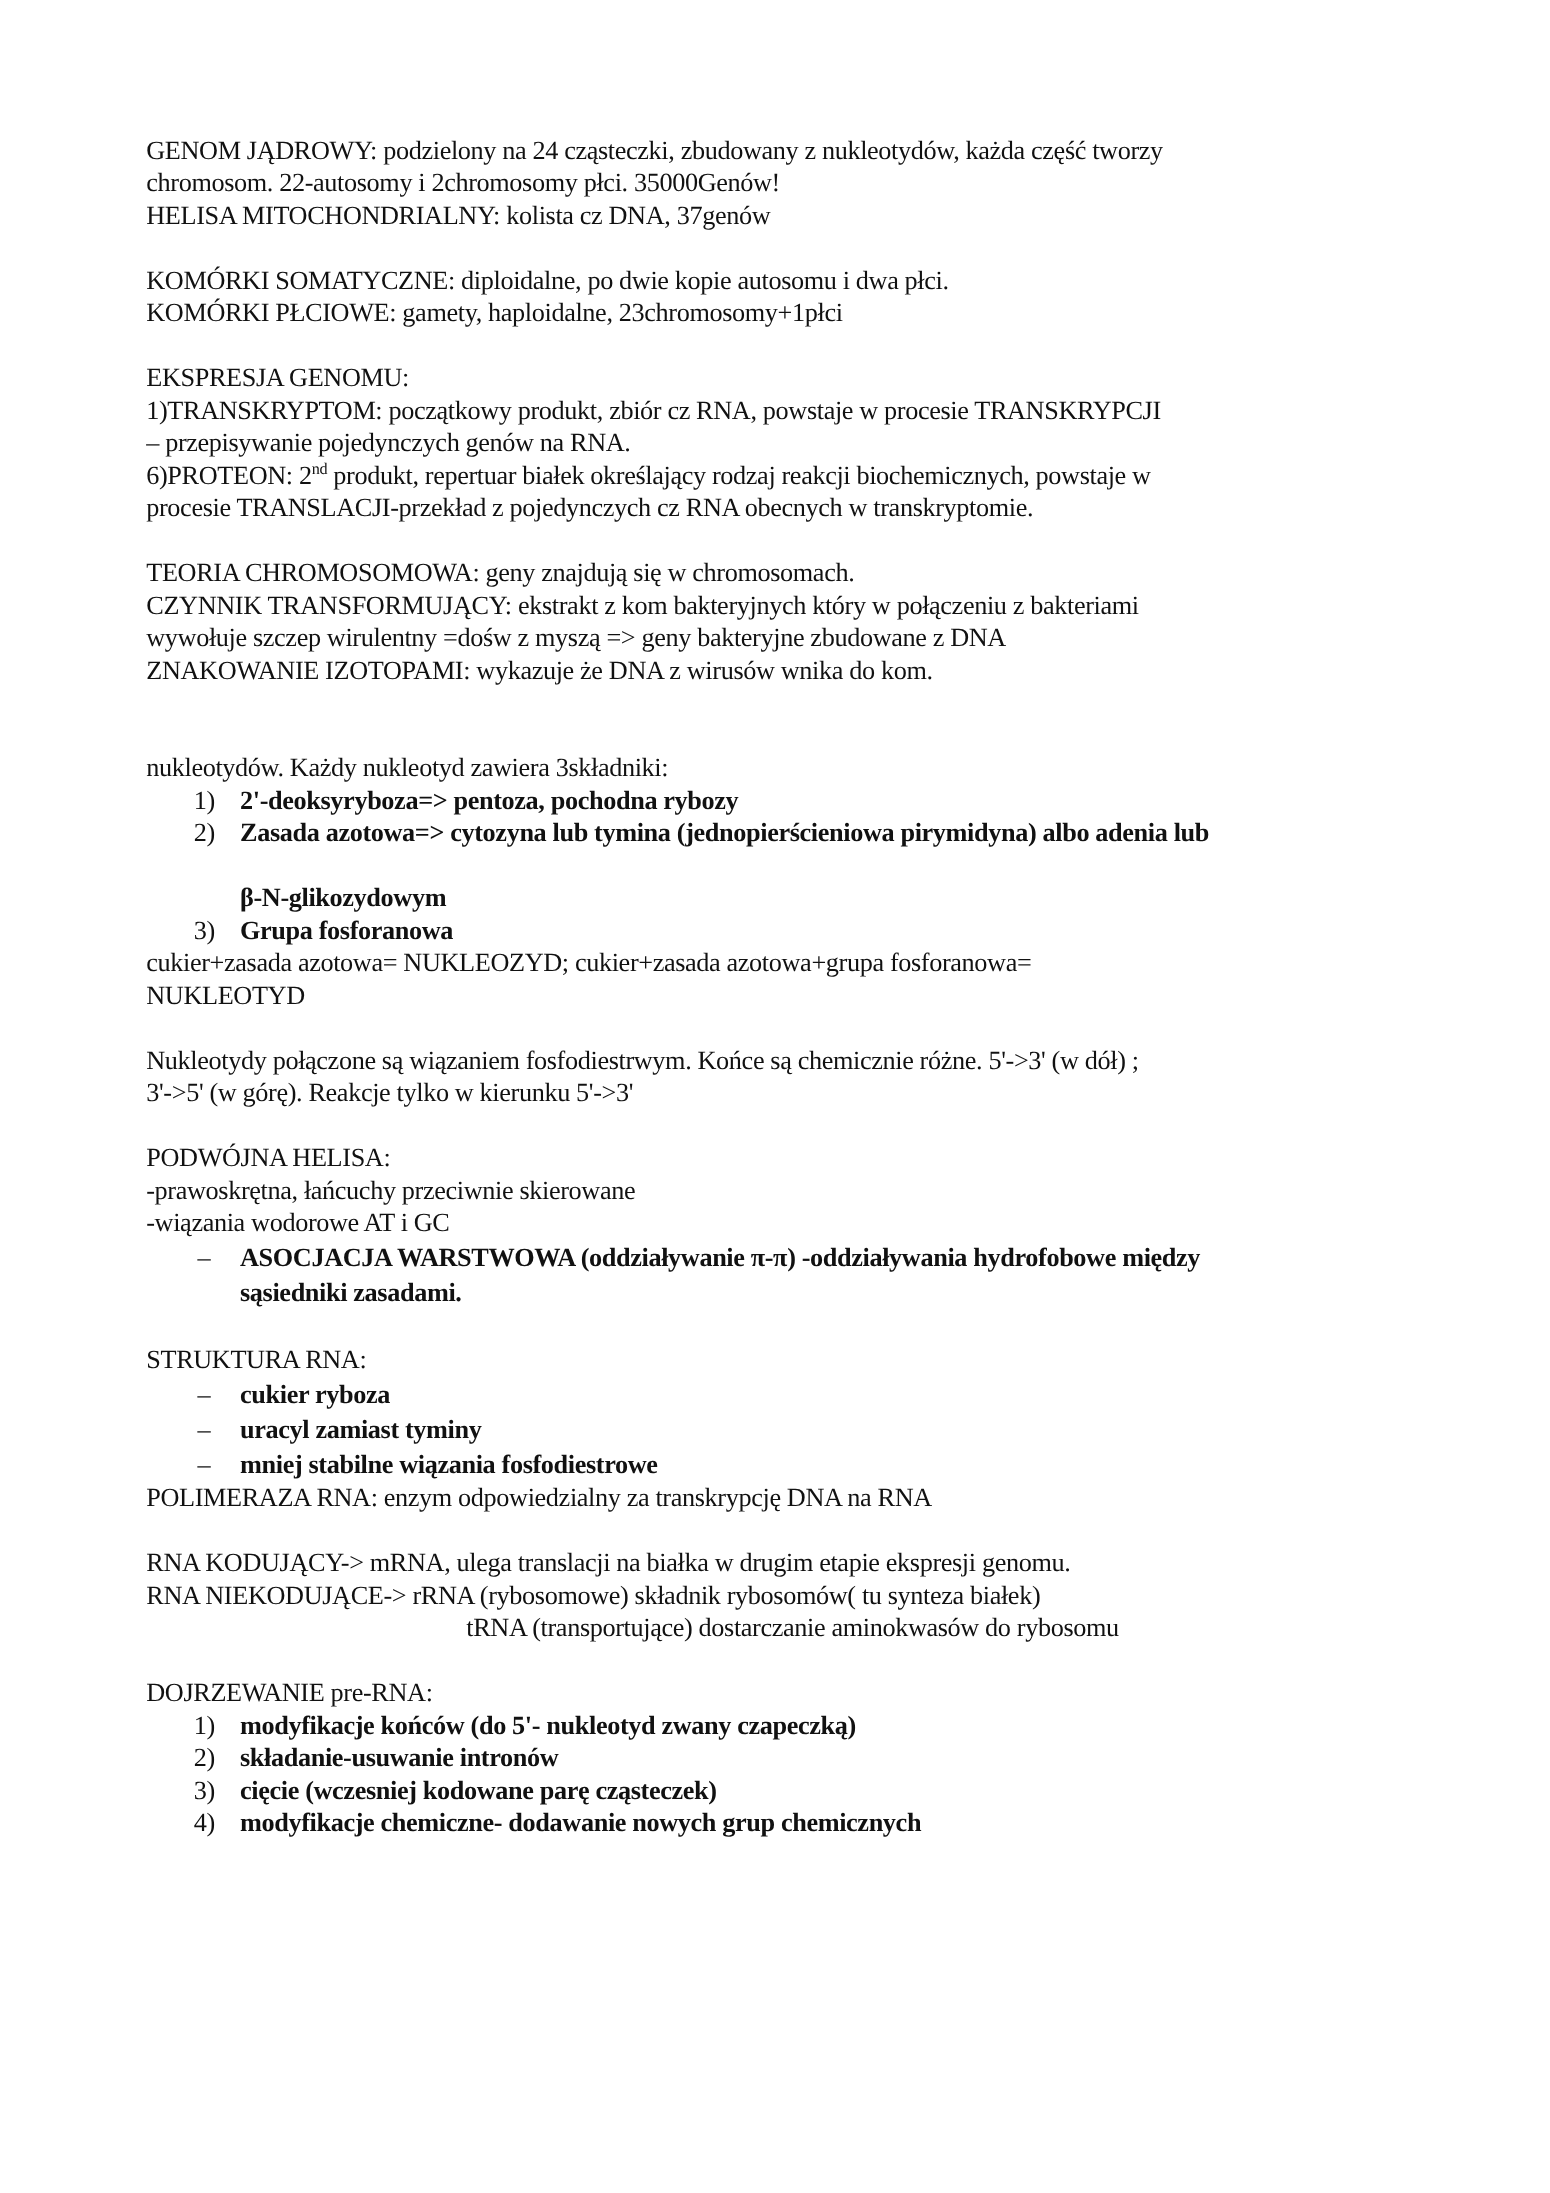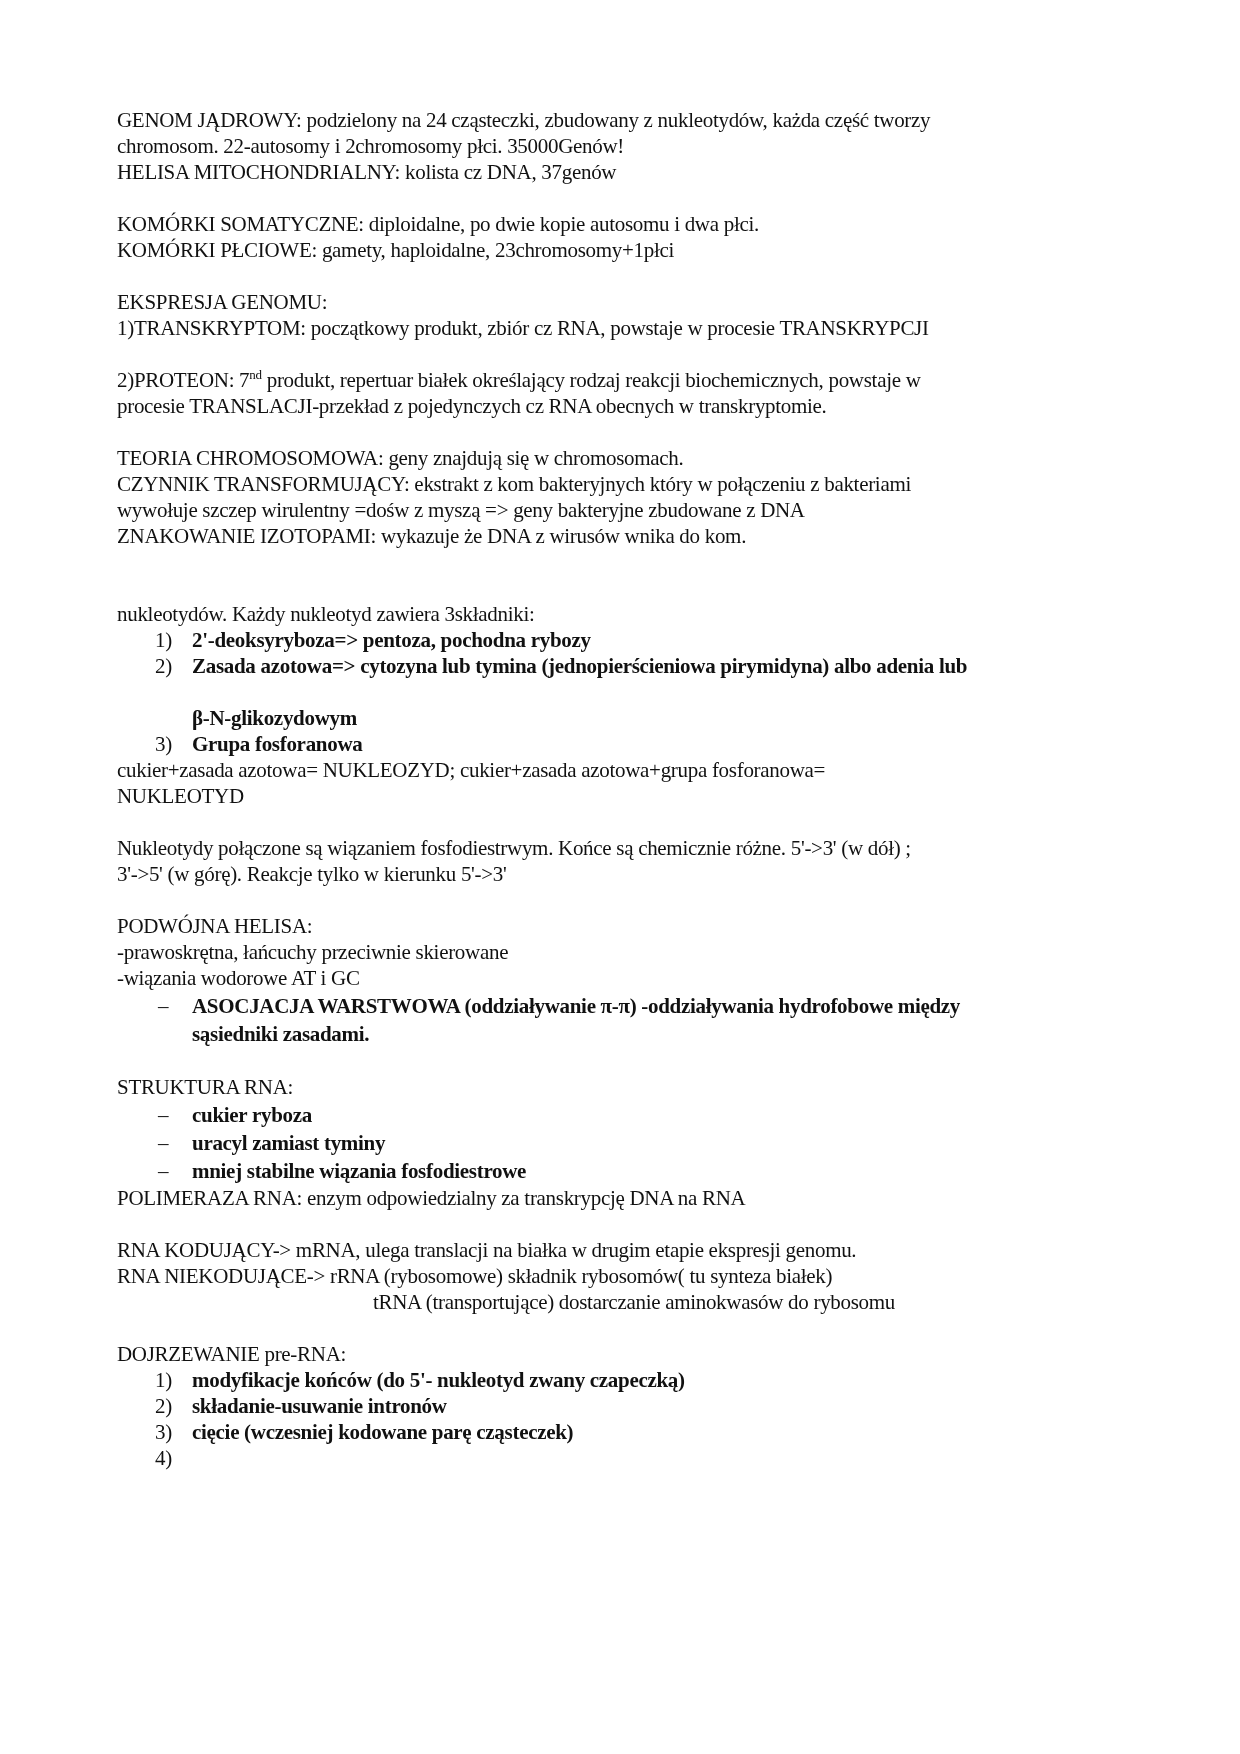--- a/index.html
+++ b/index.html
@@ -42,21 +42,22 @@
 
   <div class="line" style="top:106px">GENOM JĄDROWY: podzielony na 24 cząsteczki, zbudowany z nukleotydów, każda część tworzy</div>
   <div class="line" style="top:132px">chromosom. 22-autosomy i 2chromosomy płci. 35000Genów!</div>
   <div class="line" style="top:158px">HELISA MITOCHONDRIALNY: kolista cz DNA, 37genów</div>
 
   <div class="line" style="top:210px">KOMÓRKI SOMATYCZNE: diploidalne, po dwie kopie autosomu i dwa płci.</div>
   <div class="line" style="top:236px">KOMÓRKI PŁCIOWE: gamety, haploidalne, 23chromosomy+1płci</div>
 
   <div class="line" style="top:288px">EKSPRESJA GENOMU:</div>
   <div class="line" style="top:314px">1)TRANSKRYPTOM: początkowy produkt, zbiór cz RNA, powstaje w procesie TRANSKRYPCJI</div>
-  <div class="line" style="top:366px"><span>2)PROTEON: 7</span><sup>nd</sup><span> produkt, repertuar białek określający rodzaj reakcji biochemicznych, powstaje w</span></div>
+  <div class="line" style="top:340px">– przepisywanie pojedynczych genów na RNA.</div>
+  <div class="line" style="top:366px"><span>6)PROTEON: 2</span><sup>nd</sup><span> produkt, repertuar białek określający rodzaj reakcji biochemicznych, powstaje w</span></div>
   <div class="line" style="top:392px">procesie TRANSLACJI-przekład z pojedynczych cz RNA obecnych w transkryptomie.</div>
 
   <div class="line" style="top:444px">TEORIA CHROMOSOMOWA: geny znajdują się w chromosomach.</div>
   <div class="line" style="top:470px">CZYNNIK TRANSFORMUJĄCY: ekstrakt z kom bakteryjnych który w połączeniu z bakteriami</div>
   <div class="line" style="top:496px">wywołuje szczep wirulentny =dośw z myszą =&gt; geny bakteryjne zbudowane z DNA</div>
   <div class="line" style="top:522px">ZNAKOWANIE IZOTOPAMI: wykazuje że DNA z wirusów wnika do kom.</div>
 
   <div class="line" style="top:600px">nukleotydów. Każdy nukleotyd zawiera 3składniki:</div>
 
   <div class="num" style="top:626px">1)</div>
@@ -94,14 +95,15 @@
   <div class="line trna" style="top:1288px">tRNA (transportujące) dostarczanie aminokwasów do rybosomu</div>
 
   <div class="line" style="top:1340px">DOJRZEWANIE pre-RNA:</div>
   <div class="num" style="top:1366px">1)</div>
   <div class="line ind" style="top:1366px">modyfikacje końców (do 5'- nukleotyd zwany czapeczką)</div>
   <div class="num" style="top:1392px">2)</div>
   <div class="line ind" style="top:1392px">składanie-usuwanie intronów</div>
   <div class="num" style="top:1418px">3)</div>
   <div class="line ind" style="top:1418px">cięcie (wczesniej kodowane parę cząsteczek)</div>
   <div class="num" style="top:1444px">4)</div>
+  <div class="line ind" style="top:1444px">modyfikacje chemiczne- dodawanie nowych grup chemicznych</div>
 
 </div>
 
 </body></html>

